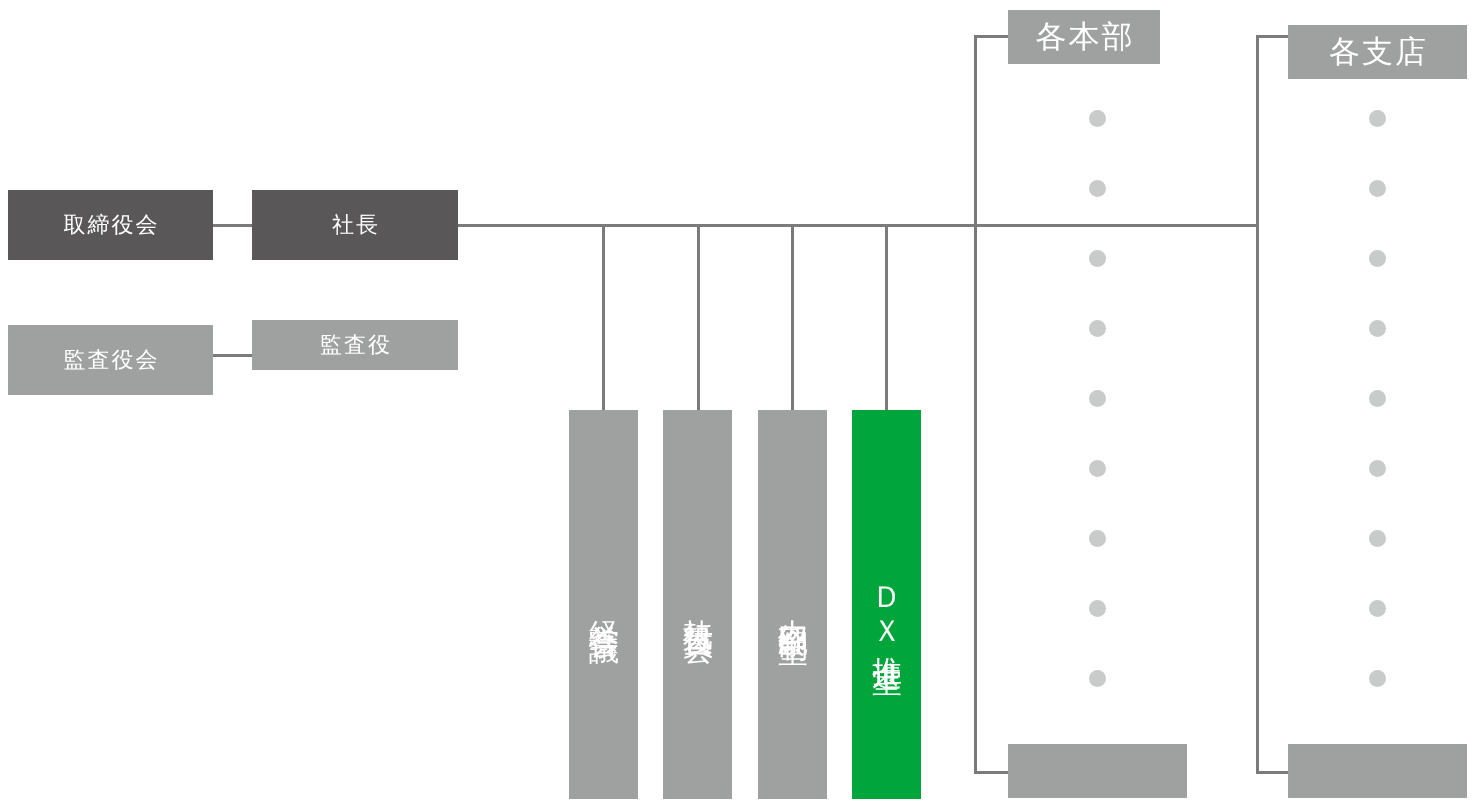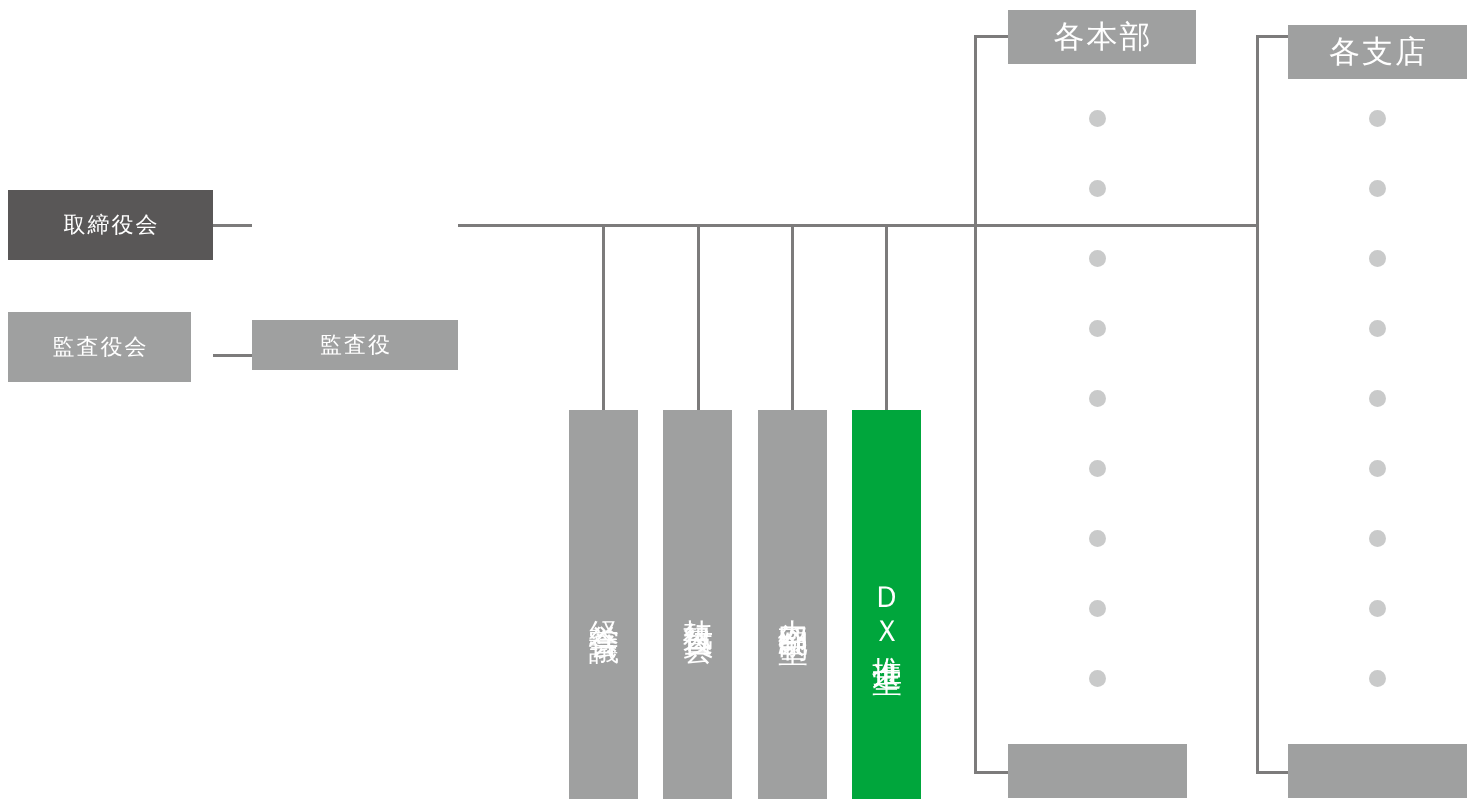--- a/index.html
+++ b/index.html
@@ -78,41 +78,44 @@
   <div class="line" style="left:974px;top:35px;width:34px;height:3px;"></div>
   <div class="line" style="left:974px;top:771px;width:34px;height:3px;"></div>
 
   <div class="line" style="left:1256px;top:35px;width:3px;height:739px;"></div>
   <div class="line" style="left:1256px;top:35px;width:32px;height:3px;"></div>
   <div class="line" style="left:1256px;top:771px;width:32px;height:3px;"></div>
 
   <div class="box dark" style="left:8px;top:190px;width:205px;height:70px;">
     <span>取締役会</span>
   </div>
-  <div class="box gray" style="left:8px;top:312px;width:183px;height:70px;">
+  <div class="box dark" style="left:252px;top:190px;width:206px;height:70px;">
+    <span>社長</span>
+  </div>
+  <div class="box gray" style="left:8px;top:325px;width:205px;height:70px;">
     <span>監査役会</span>
   </div>
   <div class="box gray" style="left:252px;top:320px;width:206px;height:50px;text-align:right;">
     <span>監査役</span>
   </div>
 
   <div class="box gray vbox" style="left:569px;top:410px;width:69px;height:389px;">
     <span>経営会議</span>
   </div>
   <div class="box gray vbox" style="left:663px;top:410px;width:69px;height:389px;">
     <span>執行役員会</span>
   </div>
   <div class="box gray vbox" style="left:758px;top:410px;width:69px;height:389px;">
     <span>内部統制室</span>
   </div>
   <div class="box green vbox" style="left:852px;top:410px;width:69px;height:389px;">
     <span>ＤＸ推進室</span>
   </div>
 
-  <div class="box gray hdr" style="left:1008px;top:10px;width:188px;height:54px;">
+  <div class="box gray hdr" style="left:1008px;top:10px;width:152px;height:54px;">
     <span>各本部</span>
   </div>
   <div class="box gray hdr" style="left:1288px;top:25px;width:179px;height:54px;">
     <span>各支店</span>
   </div>
 
   <div class="dot-col" style="left:1089px;top:110px;">
       <div class="dot"></div>
       <div class="dot"></div>
       <div class="dot"></div>

